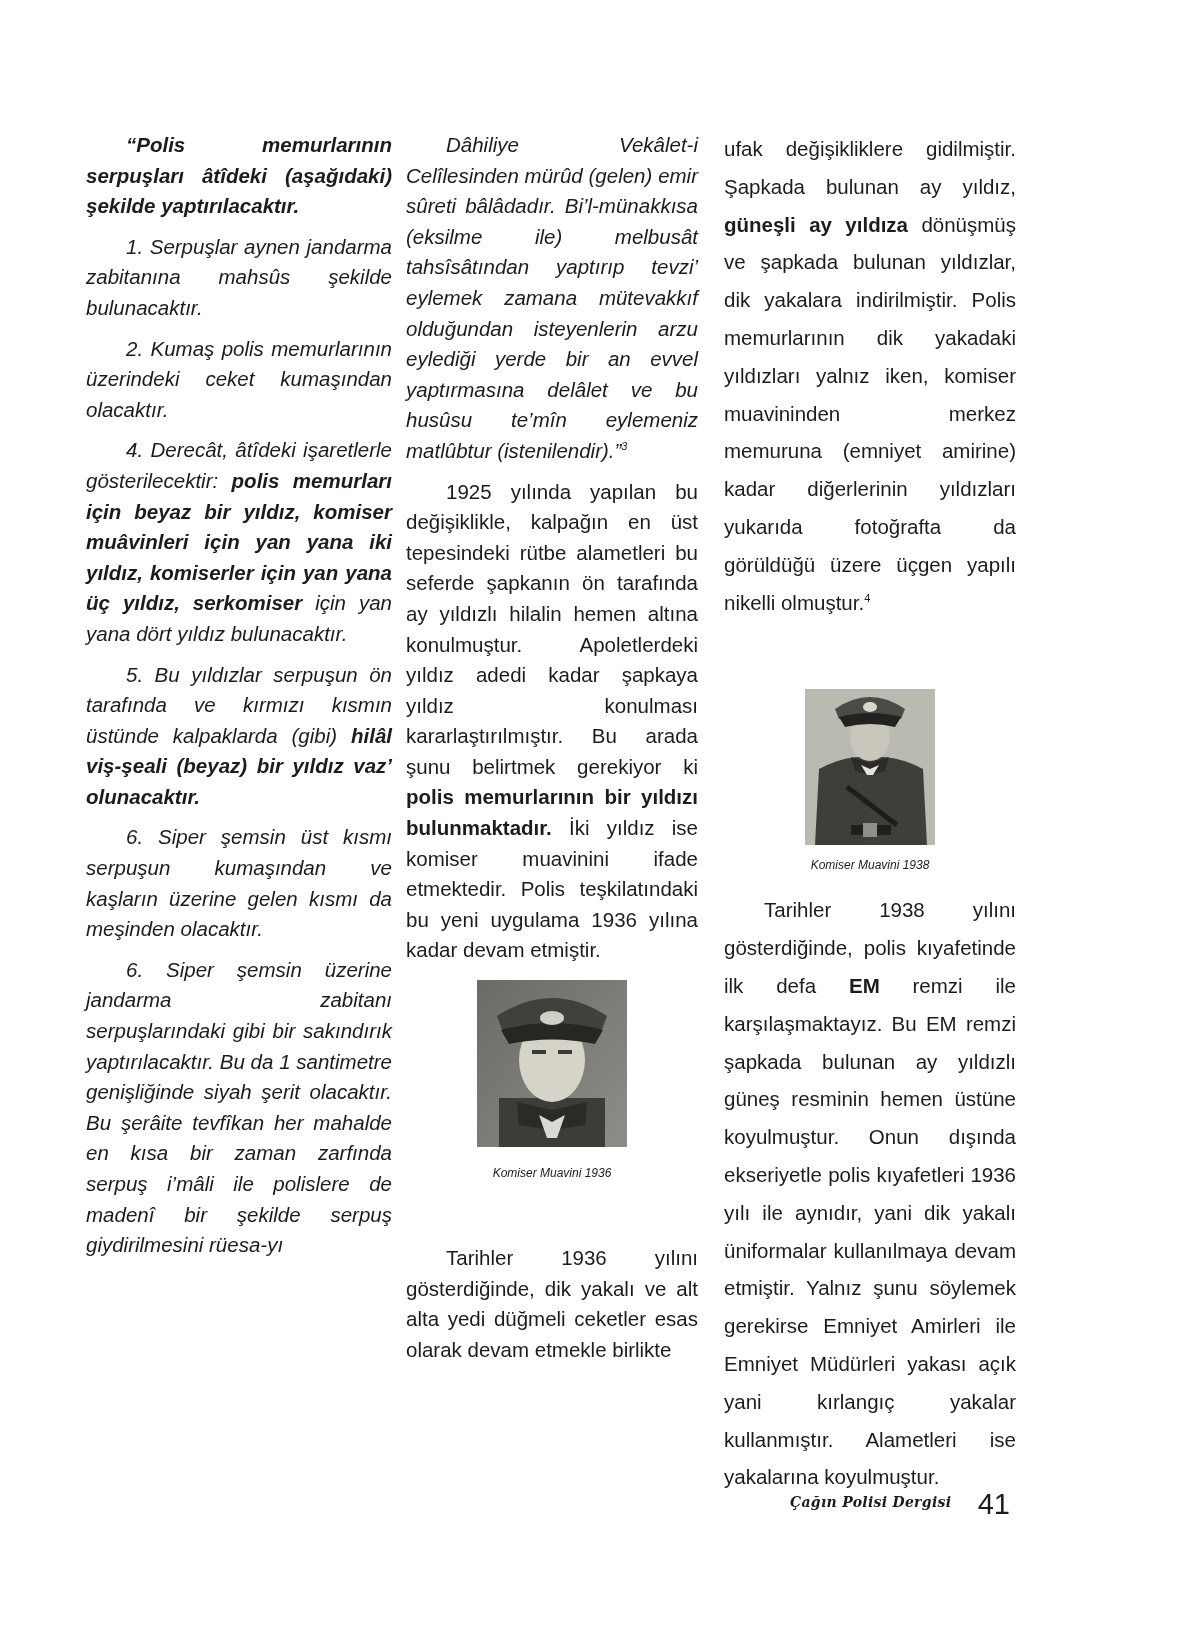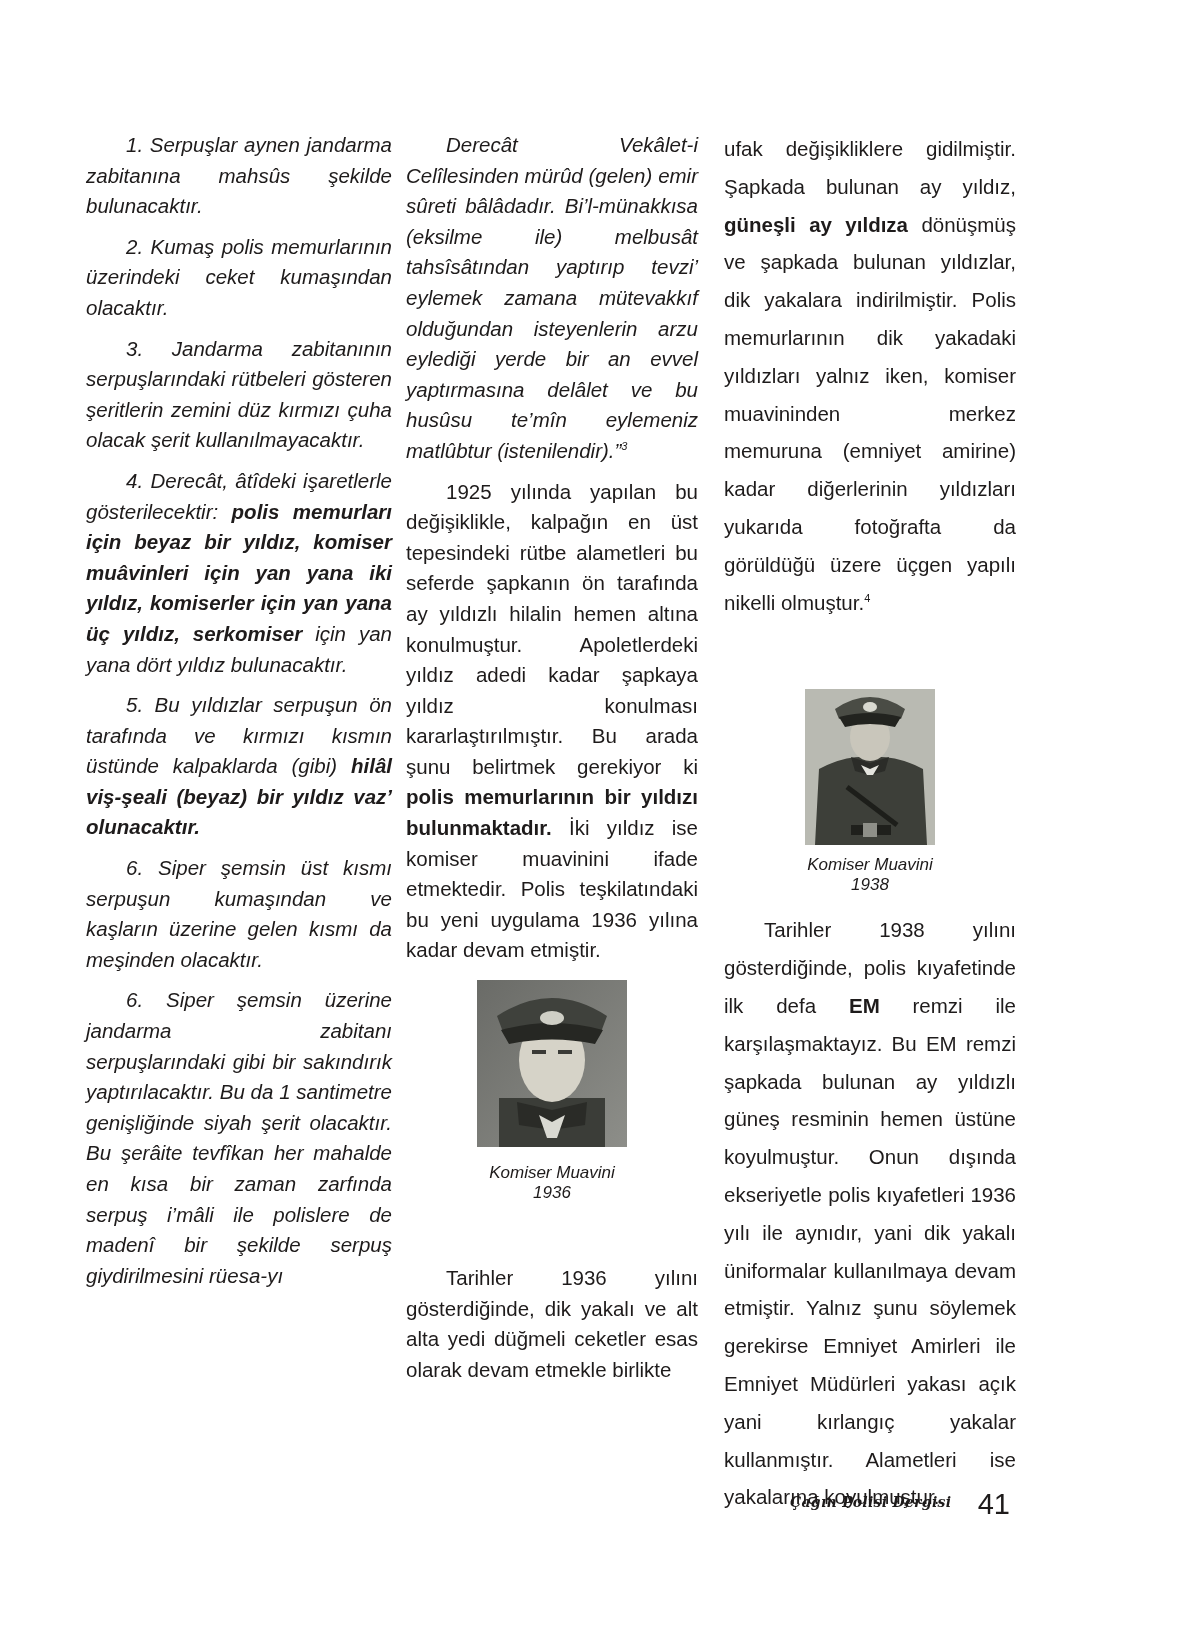--- a/index.html
+++ b/index.html
@@ -9,41 +9,41 @@
   #col1 { left:86px; width:306px; font-style:italic; }
   #col2 { left:406px; width:292px; }
   #col3 { left:724px; width:292px; line-height:37.8px; }
   .para { margin:0 0 10px 0; text-indent:40px; }
   .para.noindent { text-indent:0; }
   .it { font-style:italic; }
   b { font-weight:bold; }
   .spacer { display:block; }
   .figure { display:block; margin:0 auto; position:relative; }
   .photo { display:block; margin:0 auto; }
-  .caption { text-align:center; font-style:italic; font-size:17px; line-height:20px; text-indent:0; }
+  .caption { text-align:center; font-style:italic; font-size:12px; line-height:20px; text-indent:0; }
   sup { font-size:11px; line-height:0; }
   #footer { position:absolute; left:790px; top:1488px; width:240px; height:40px; }
   #journal-name { position:absolute; left:0; top:6px; font-family:"DejaVu Serif", serif; font-style:italic; font-weight:bold; font-size:14px; letter-spacing:0.3px; color:#1e1b1b; }
   #page-num { position:absolute; right:20px; top:0; font-size:29px; color:#1e1b1b; }
 </style>
 </head>
 <body>
 
 <div id="col1" class="col">
+  <p class="para"><b>“Polis memurlarının serpuşları âtîdeki (aşağıdaki) şekilde yaptırılacaktır.</b></p>
   <p class="para">1. Serpuşlar aynen jandarma zabitanına mahsûs şekilde bulunacaktır.</p>
   <p class="para">2. Kumaş polis memurlarının üzerindeki ceket kumaşından olacaktır.</p>
-  <p class="para">3. Jandarma zabitanının serpuşlarındaki rütbeleri gösteren şeritlerin zemini düz kırmızı çuha olacak şerit kullanılmayacaktır.</p>
   <p class="para"><span>4. Derecât, âtîdeki işaretlerle gösterilecektir: </span><b>polis memurları için beyaz bir yıldız, komiser muâvinleri için yan yana iki yıldız, komiserler için yan yana üç yıldız, serkomiser</b><span> için yan yana dört yıldız bulunacaktır.</span></p>
   <p class="para"><span>5. Bu yıldızlar serpuşun ön tarafında ve kırmızı kısmın üstünde kalpaklarda (gibi) </span><b>hilâl viş-şeali (beyaz) bir yıldız vaz’ olunacaktır.</b></p>
   <p class="para">6. Siper şemsin üst kısmı serpuşun kumaşından ve kaşların üzerine gelen kısmı da meşinden olacaktır.</p>
   <p class="para">6. Siper şemsin üzerine jandarma zabitanı serpuşlarındaki gibi bir sakındırık yaptırılacaktır. Bu da 1 santimetre genişliğinde siyah şerit olacaktır. Bu şerâite tevfîkan her mahalde en kısa bir zaman zarfında serpuş i’mâli ile polislere de madenî bir şekilde serpuş giydirilmesini rüesa-yı</p>
 </div>
 
 <div id="col2" class="col">
-  <p class="para it"><span>Derecât Vekâlet-i Celîlesinden mürûd (gelen) emir sûreti bâlâdadır. Bi’l-münakkısa (eksilme ile) melbusât tahsîsâtından yaptırıp tevzi’ eylemek zamana mütevakkıf olduğundan isteyenlerin arzu eylediği yerde bir an evvel yaptırmasına delâlet ve bu husûsu te’mîn eylemeniz matlûbtur (istenilendir).”</span><sup>3</sup></p>
+  <p class="para it"><span>Dâhiliye Vekâlet-i Celîlesinden mürûd (gelen) emir sûreti bâlâdadır. Bi’l-münakkısa (eksilme ile) melbusât tahsîsâtından yaptırıp tevzi’ eylemek zamana mütevakkıf olduğundan isteyenlerin arzu eylediği yerde bir an evvel yaptırmasına delâlet ve bu husûsu te’mîn eylemeniz matlûbtur (istenilendir).”</span><sup>3</sup></p>
   <p class="para"><span>1925 yılında yapılan bu değişiklikle, kalpağın en üst tepesindeki rütbe alametleri bu seferde şapkanın ön tarafında ay yıldızlı hilalin hemen altına konulmuştur. Apoletlerdeki yıldız adedi kadar şapkaya yıldız konulması kararlaştırılmıştır. Bu arada şunu belirtmek gerekiyor ki </span><b>polis memurlarının bir yıldızı bulunmaktadır.</b><span> İki yıldız ise komiser muavinini ifade etmektedir. Polis teşkilatındaki bu yeni uygulama 1936 yılına kadar devam etmiştir.</span></p>
   <div class="figure" style="width:150px; margin-top:14px;">
     <svg class="photo" width="150" height="167" viewBox="0 0 150 167">
       <defs>
         <linearGradient id="bg36" x1="0" y1="0" x2="1" y2="1">
           <stop offset="0" stop-color="#6a6b67"></stop>
             <stop offset="1" stop-color="#8d8e89"></stop>
         </linearGradient>
       </defs>
       <rect width="150" height="167" fill="url(#bg36)"></rect>

